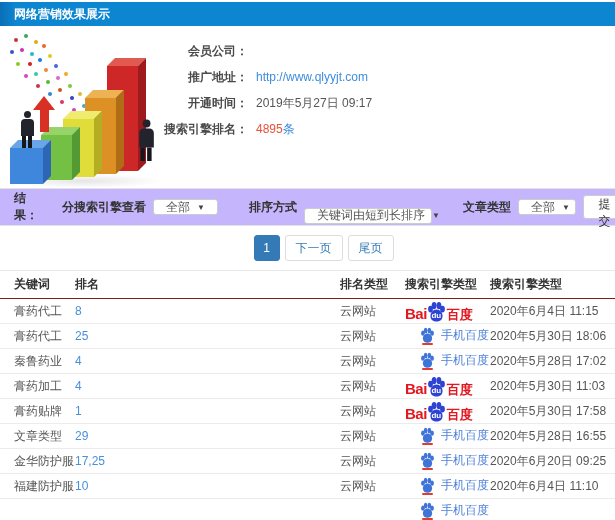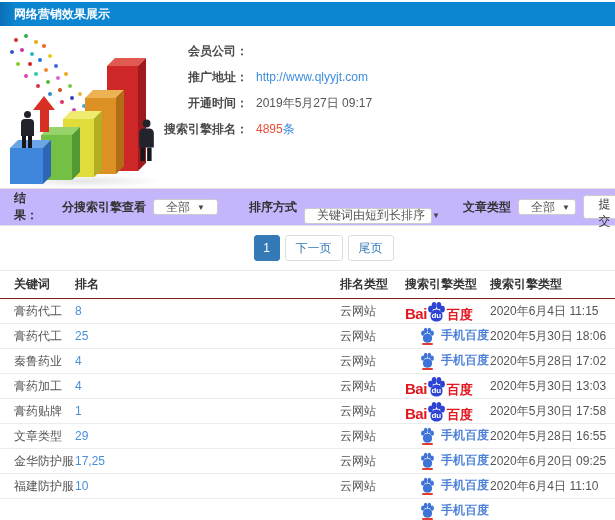--- a/index.html
+++ b/index.html
@@ -83,21 +83,21 @@
   .rank-link{color:#4a90d9;cursor:pointer;}
   
   .bd-logo{display:inline-flex;align-items:flex-end;line-height:1;}
   .bd-bai{color:#e2171f;font-size:15px;font-weight:bold;letter-spacing:-0.5px;}
   .paw{position:relative;display:inline-block;}
   .paw svg{display:block;width:100%;height:100%;}
   .paw-big{width:21px;height:21px;margin:0 -1px -1px -1px;}
   .bd-du{position:absolute;left:50%;transform:translateX(-50%);bottom:2px;color:#fff;
     font-size:8px;font-weight:bold;font-style:normal;}
   .bd-name{color:#e2171f;font-size:13px;font-weight:bold;margin-left:1px;}
-  .bd-mobile{display:inline-flex;align-items:center;gap:6px;margin-left:15px;line-height:1;font-weight:bold;}
+  .bd-mobile{display:inline-flex;align-items:center;gap:6px;margin-left:15px;line-height:1;}
   .paw-small{width:15px;height:16px;}
   .red-bar{position:absolute;left:2px;right:2px;bottom:-2px;height:2px;background:#e33b30;border-radius:1px;}
   .bd-mname{color:#4e82d8;font-size:12px;}
   tr.partial td{border-bottom:none;}
 </style>
 </head>
 <body>
 
 <div class="page">
 
@@ -269,21 +269,21 @@
 <ellipse cx="4.6" cy="10" rx="3" ry="4.2" fill="#2d43d3"></ellipse>
                   <ellipse cx="19.4" cy="10" rx="3" ry="4.2" fill="#2d43d3"></ellipse>
 <ellipse cx="9" cy="5.6" rx="3" ry="4.5" fill="#2d43d3"></ellipse>
                   <ellipse cx="15" cy="5.6" rx="3" ry="4.5" fill="#2d43d3"></ellipse>
 <path d="M12 10.5C7.5 10.5 4.5 14.5 4.5 18.5 4.5 23 8 25.5 12 25.5c4 0 7.5-2.5 7.5-7 0-4-3-8-7.5-8z" fill="#2d43d3"></path>
                 </svg>
                 <i class="bd-du">du</i>
               </span>
       <b class="bd-name">百度</b>
             </span></td>
-          <td>2020年5月30日 13:03</td>
+          <td>2020年5月30日 11:03</td>
         </tr>
         <tr>
           <td>膏药贴牌</td>
           <td><span class="rank-link">1</span></td>
           <td>云网站</td>
           <td><span class="bd-logo">
       <b class="bd-bai">Bai</b>
       <span class="paw paw-big">
                 <svg viewBox="0 0 24 26" xmlns="http://www.w3.org/2000/svg">
 <ellipse cx="4.6" cy="10" rx="3" ry="4.2" fill="#2d43d3"></ellipse>

